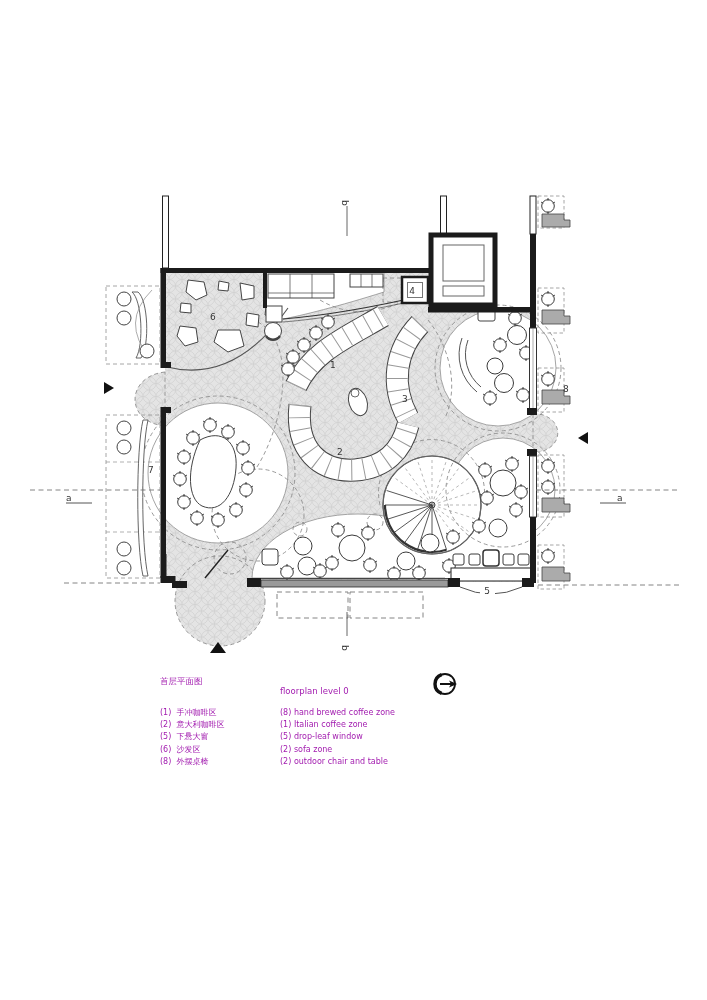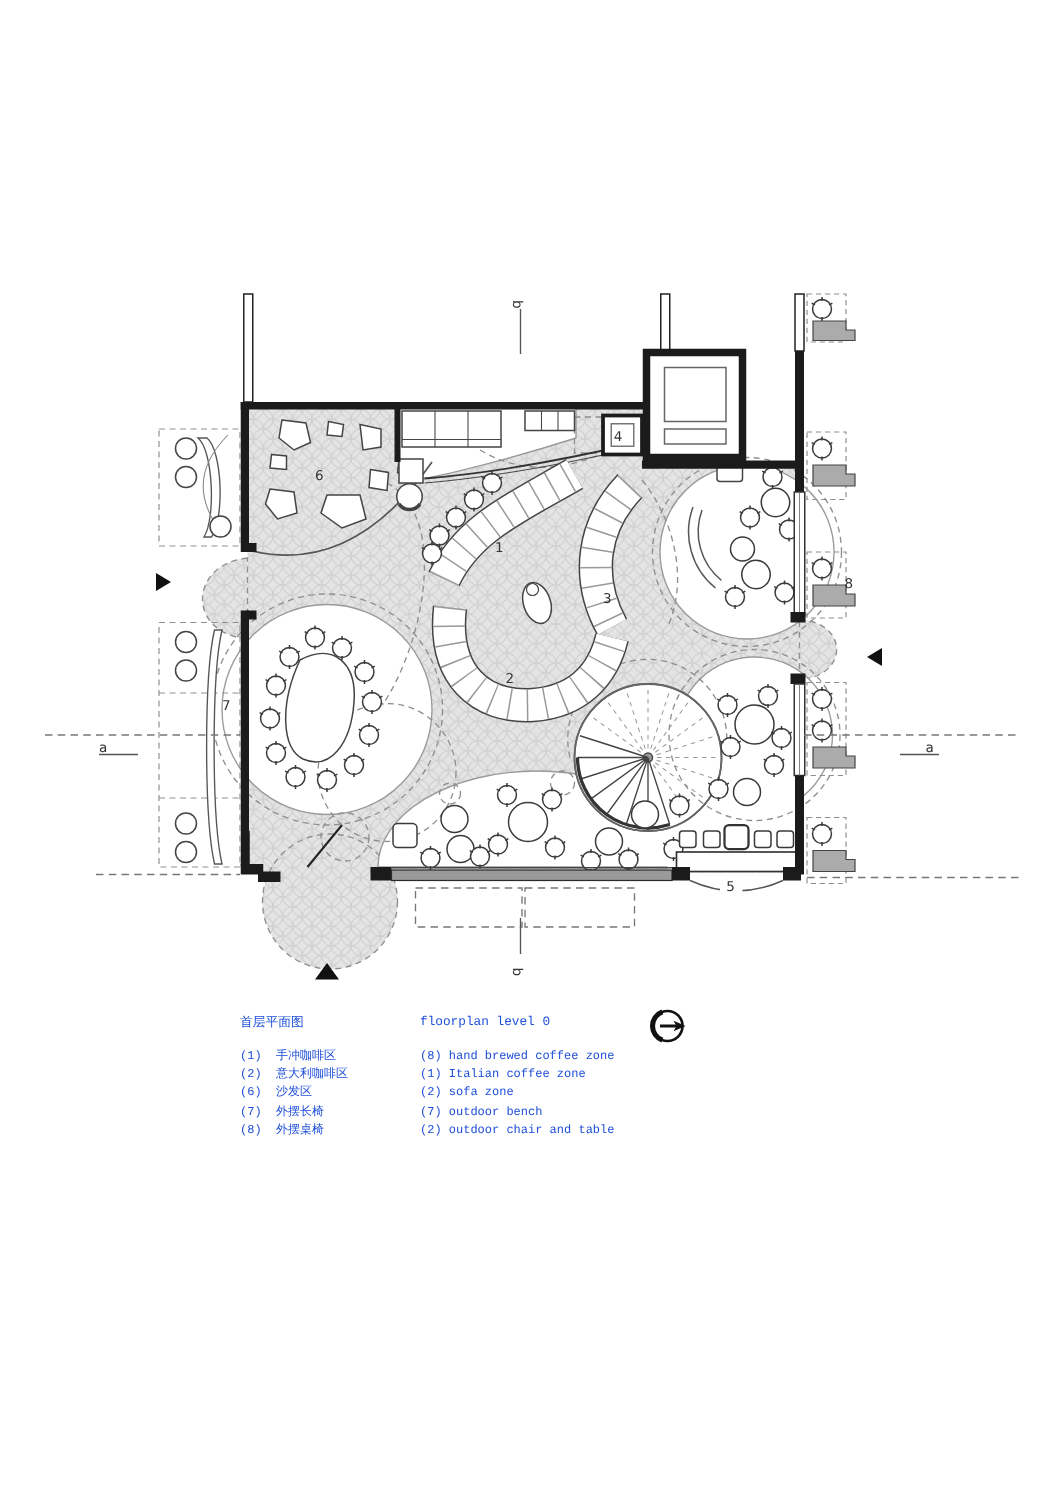--- a/index.html
+++ b/index.html
@@ -1,22 +1,22 @@
 <!DOCTYPE html>
 <html><head>
 <meta charset="utf-8">
 <style>
   html,body{margin:0;padding:0;background:#fff;}
   #page{position:relative;width:707px;height:1000px;background:#fff;overflow:hidden;
         font-family:"DejaVu Sans","Liberation Sans",sans-serif;}
   #plan-svg{position:absolute;left:0;top:0;}
-  .legend{position:absolute;left:160px;top:676px;width:420px;color:#1d4ed8;font-family:Liberation Mono, monospace;}
+  .legend{position:absolute;left:160px;top:676px;width:420px;color:#a21caf;}
   .legend-titles{display:flex;}
   .legend-title-cn{width:120px;font-size:8.5px;}
-  .legend-title-en{font-size:8.5px;}
+  .legend-title-en{font-size:8.5px;margin-top:10px;}
   .legend-rows{margin-top:11px;}
   .legend-row{display:flex;line-height:12.2px;}
   .legend-cn{width:120px;font-size:8px;white-space:pre;}
   .legend-en{font-size:8px;}
   .north{position:absolute;left:431px;top:670px;width:30px;height:28px;}
 </style>
 </head>
 <body>
 
 <div id="page">
@@ -342,26 +342,26 @@
   <div class="legend-rows">
     <div class="legend-row">
       <span class="legend-cn">(1)  手冲咖啡区</span>
       <span class="legend-en">(8) hand brewed coffee zone</span>
     </div>
     <div class="legend-row">
       <span class="legend-cn">(2)  意大利咖啡区</span>
       <span class="legend-en">(1) Italian coffee zone</span>
     </div>
     <div class="legend-row">
+      <span class="legend-cn">(5)  下悬大窗</span>
+      <span class="legend-en">(5) drop-leaf window</span>
+    </div>
+    <div class="legend-row">
       <span class="legend-cn">(6)  沙发区</span>
       <span class="legend-en">(2) sofa zone</span>
-    </div>
-    <div class="legend-row">
-      <span class="legend-cn">(7)  外摆长椅</span>
-      <span class="legend-en">(7) outdoor bench</span>
     </div>
     <div class="legend-row">
       <span class="legend-cn">(8)  外摆桌椅</span>
       <span class="legend-en">(2) outdoor chair and table</span>
     </div>
   </div>
 </div>
 
 <div class="north">
   <svg width="30" height="28" viewBox="0 0 30 28">

